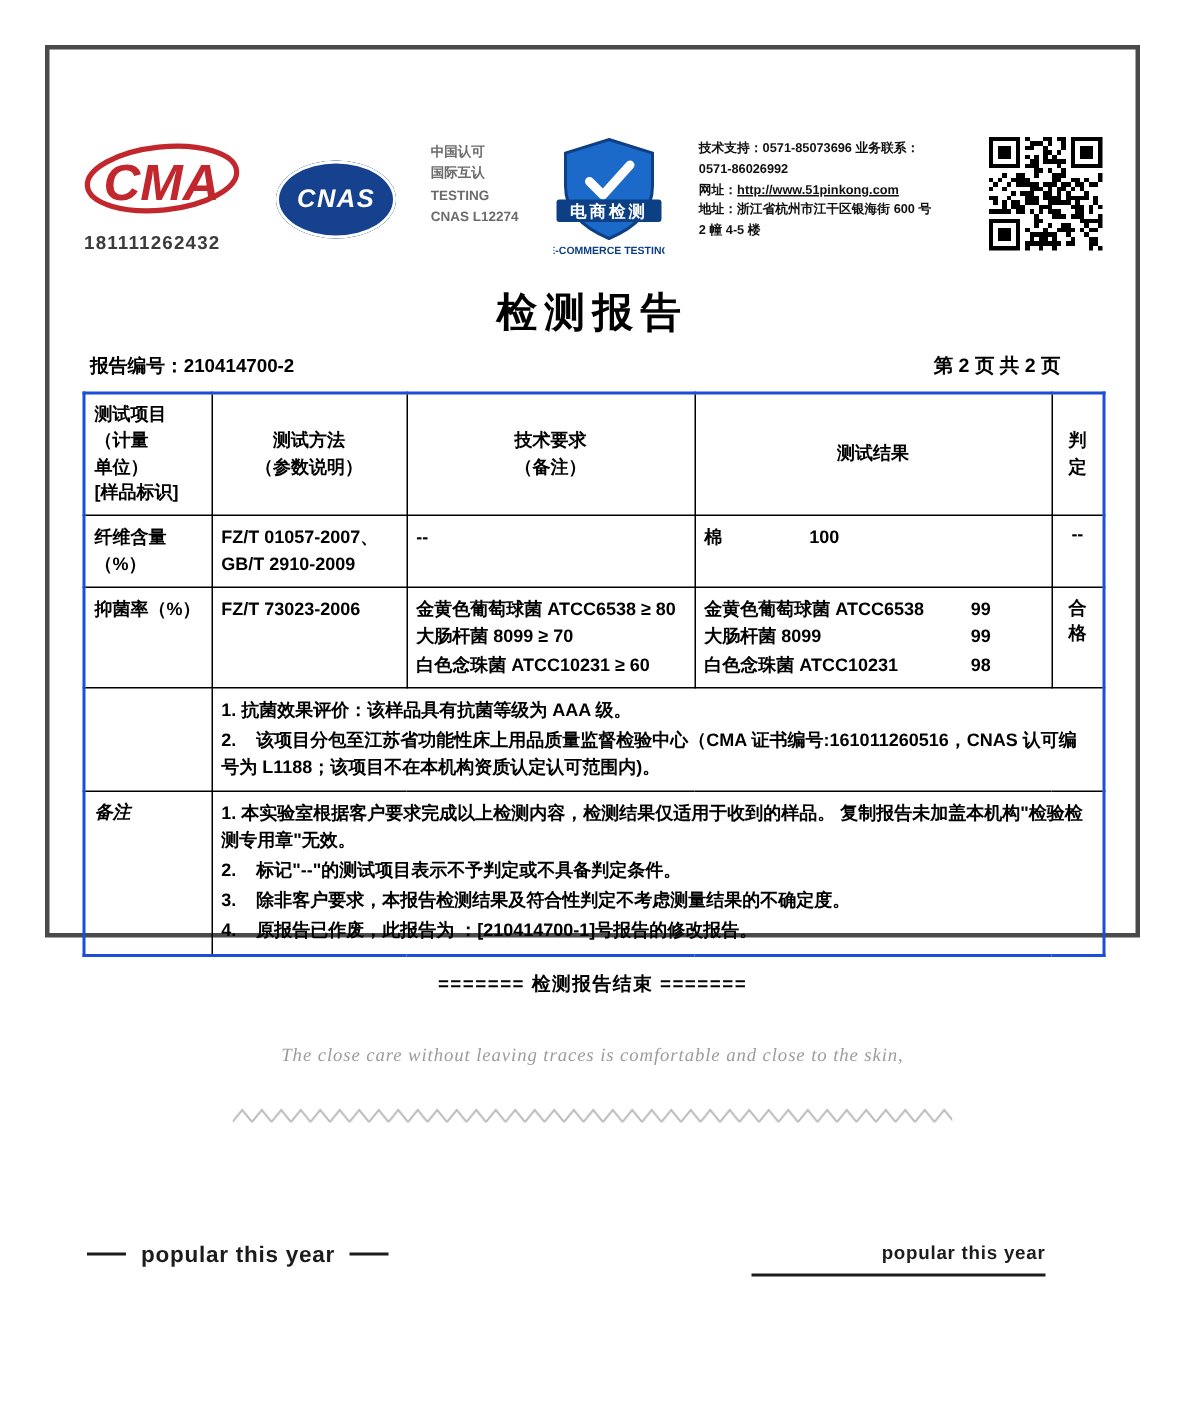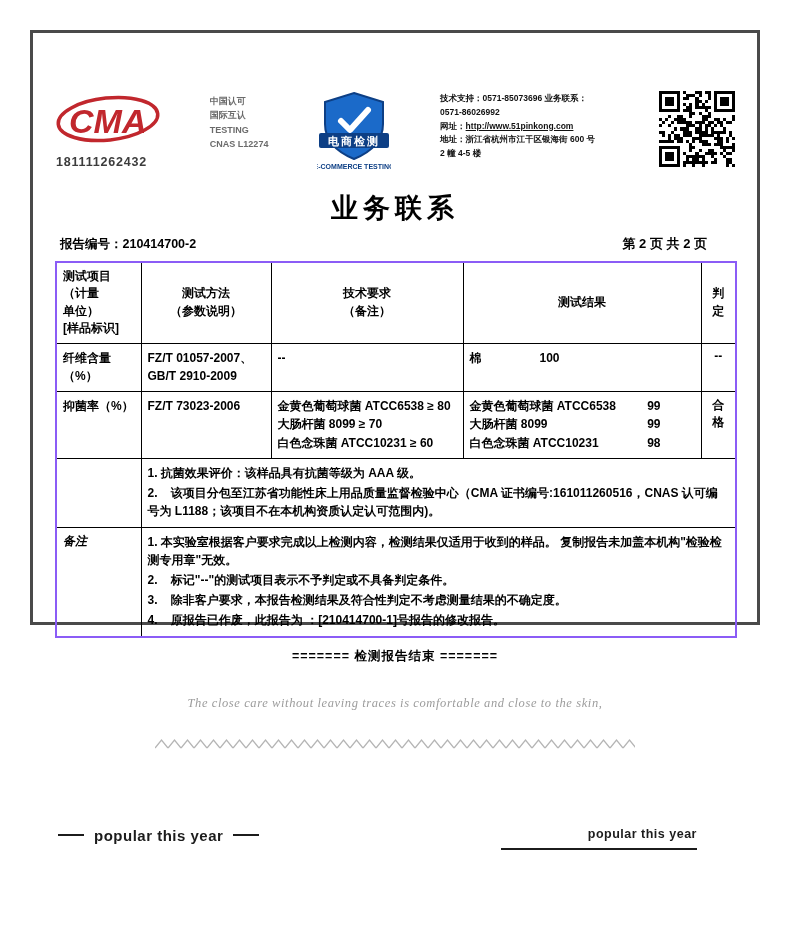--- a/index.html
+++ b/index.html
@@ -25,21 +25,21 @@
   .contact { margin-top:1px; width:170px; font-size:8.5px; font-weight:bold; color:#111; line-height:1.62; }
   .contact .url { text-decoration:underline; cursor:pointer; }
   .qr { flex:none; }
 
   .title { text-align:center; margin-top:5px; font-size:27px; font-weight:bold; letter-spacing:5px; }
 
   .meta-row { display:flex; justify-content:space-between; align-items:flex-end; margin-top:9px; padding-left:5px; }
   .meta-left { font-size:12.5px; font-weight:bold; }
   .meta-right { font-size:13px; font-weight:bold; padding-right:28px; }
 
-  table.report { margin-top:8px; width:680px; border-collapse:collapse; table-layout:fixed; border:2px solid #8b5cf6;padding-left:45px; }
+  table.report { margin-top:8px; width:680px; border-collapse:collapse; table-layout:fixed; border:2px solid #1d4ed8;padding-left:45px; }
   table.report th, table.report td { border:1px solid #000; font-size:12px; font-weight:bold; color:#000;
                                      vertical-align:top; padding:5px 6px; }
   table.report th { vertical-align:middle; text-align:center; line-height:1.45; }
   table.report th.left { text-align:left; }
   .c1 { width:85px; } .c2 { width:130px; } .c3 { width:192px; } .c4 { width:238px; } .c5 { width:35px; }
   tr.h-head { height:56px; } tr.h1 { height:42px; } tr.h2 { height:64px; } tr.h3 { height:64px; } tr.h4 { height:100px; }
   .pre { white-space:pre-line; }
   .prew { white-space:pre-wrap; }
   td.center { text-align:center; }
   td.vmid { vertical-align:middle;font-style:italic; }
@@ -74,20 +74,23 @@
 
       <div class="cma-wrap">
         <svg width="106" height="78" viewBox="0 0 106 78">
           <ellipse cx="53" cy="26" rx="50" ry="21" fill="none" stroke="var(--cma_red,#c1272d)" stroke-width="3.5" transform="rotate(-6 53 26)"></ellipse>
           <text x="14" y="40" font-size="34" font-weight="bold" font-style="italic" fill="var(--cma_red,#c1272d)">CMA</text>
           <text x="1" y="73" font-size="12.5" font-weight="bold" fill="#3c3c3c" letter-spacing="0.8">181111262432</text>
         </svg>
       </div>
 
 
+      <div class="cnas">
+        <span>CNAS</span>
+      </div>
 
       <div class="acc">中国认可
 国际互认
 TESTING
 CNAS L12274</div>
 
       <div class="shield-wrap">
         <svg width="74" height="84" viewBox="0 0 74 84">
           <path d="M37 2 L66 11 V33 C66 50 54 61 37 68 C20 61 8 50 8 33 V11 Z" fill="var(--shield_blue,#1b6ac9)" stroke="var(--shield_dark,#0d3f85)" stroke-width="2"></path>
           <polyline points="24,30 33,39 51,19" fill="none" stroke="#fff" stroke-width="6" stroke-linecap="round" stroke-linejoin="round"></polyline>
@@ -333,21 +336,21 @@
             <rect x="8" y="24" width="1" height="1"></rect>
             <rect x="11" y="24" width="1" height="1"></rect>
             <rect x="14" y="24" width="1" height="1"></rect>
             <rect x="22" y="24" width="1" height="1"></rect>
             <rect x="24" y="24" width="1" height="1"></rect>
           </g>
       </svg>
 
     </div>
 
-    <h1 class="title">业务联系</h1>
+    <h1 class="title">检测报告</h1>
 
     <div class="meta-row">
       <div class="meta-left">
         <span>报告编号：</span><span>210414700-2</span>
       </div>
       <div class="meta-right">第 2 页 共 2 页</div>
     </div>
 
     <table class="report">
       <colgroup>

